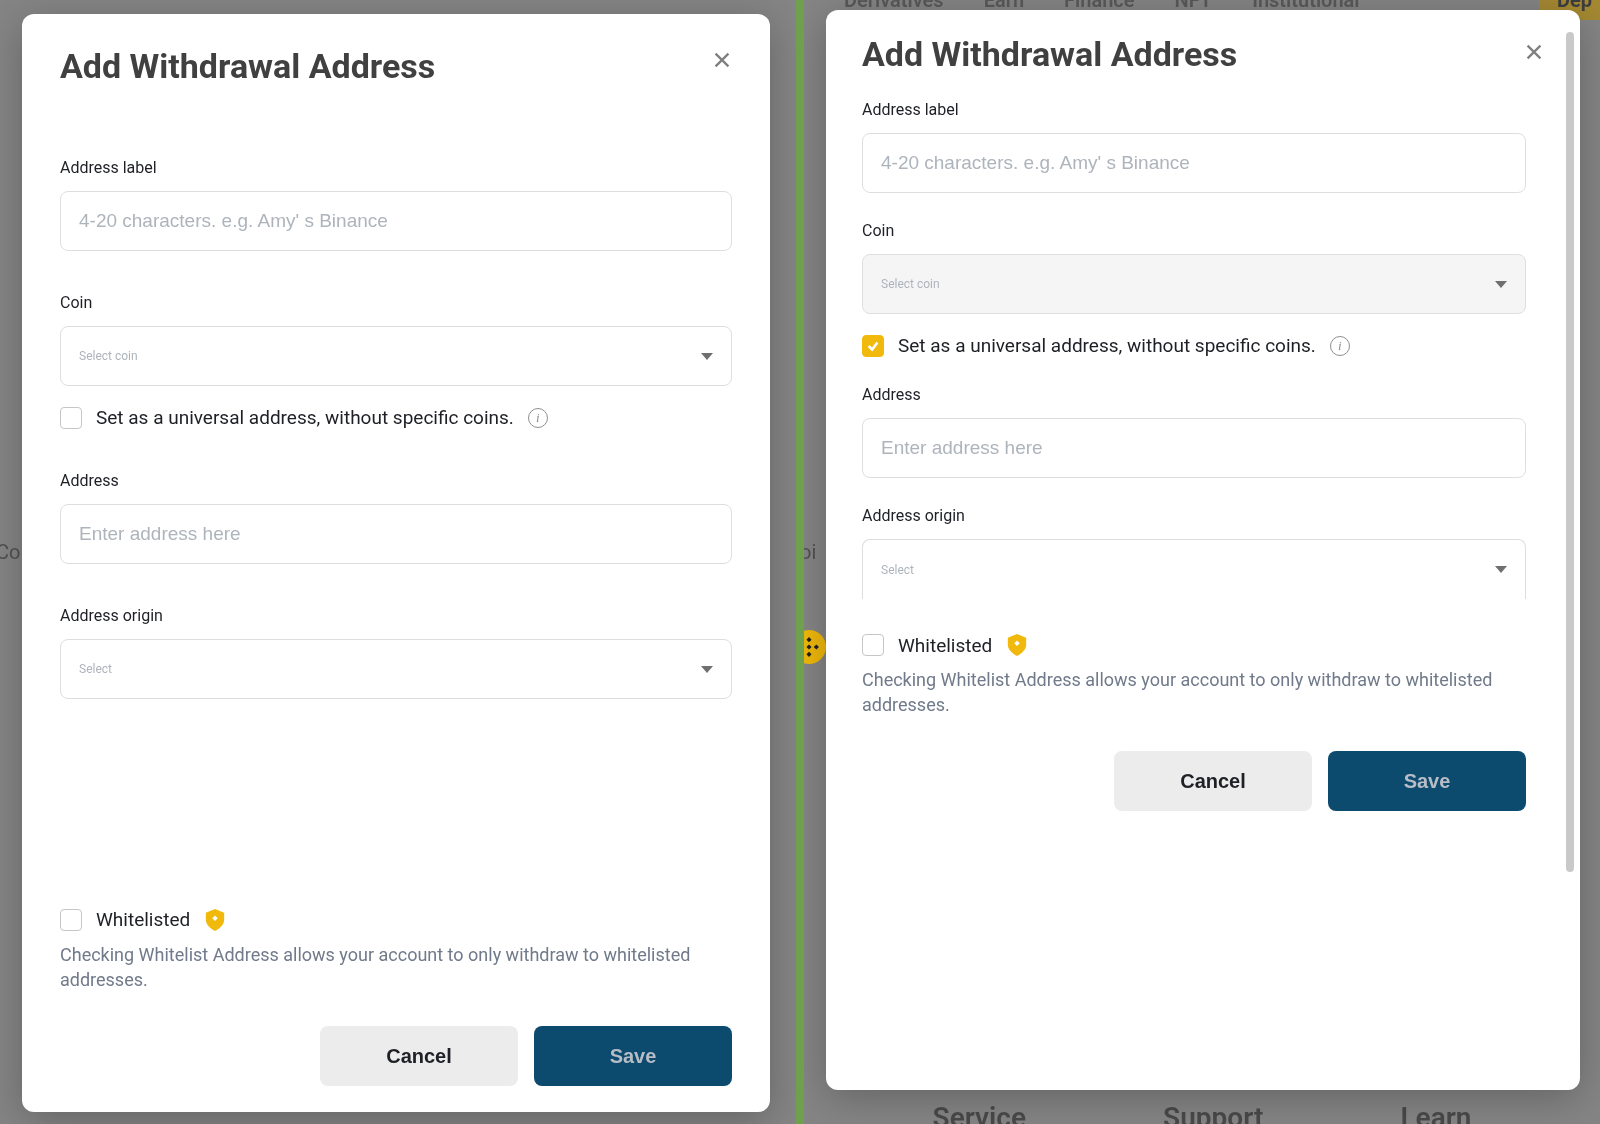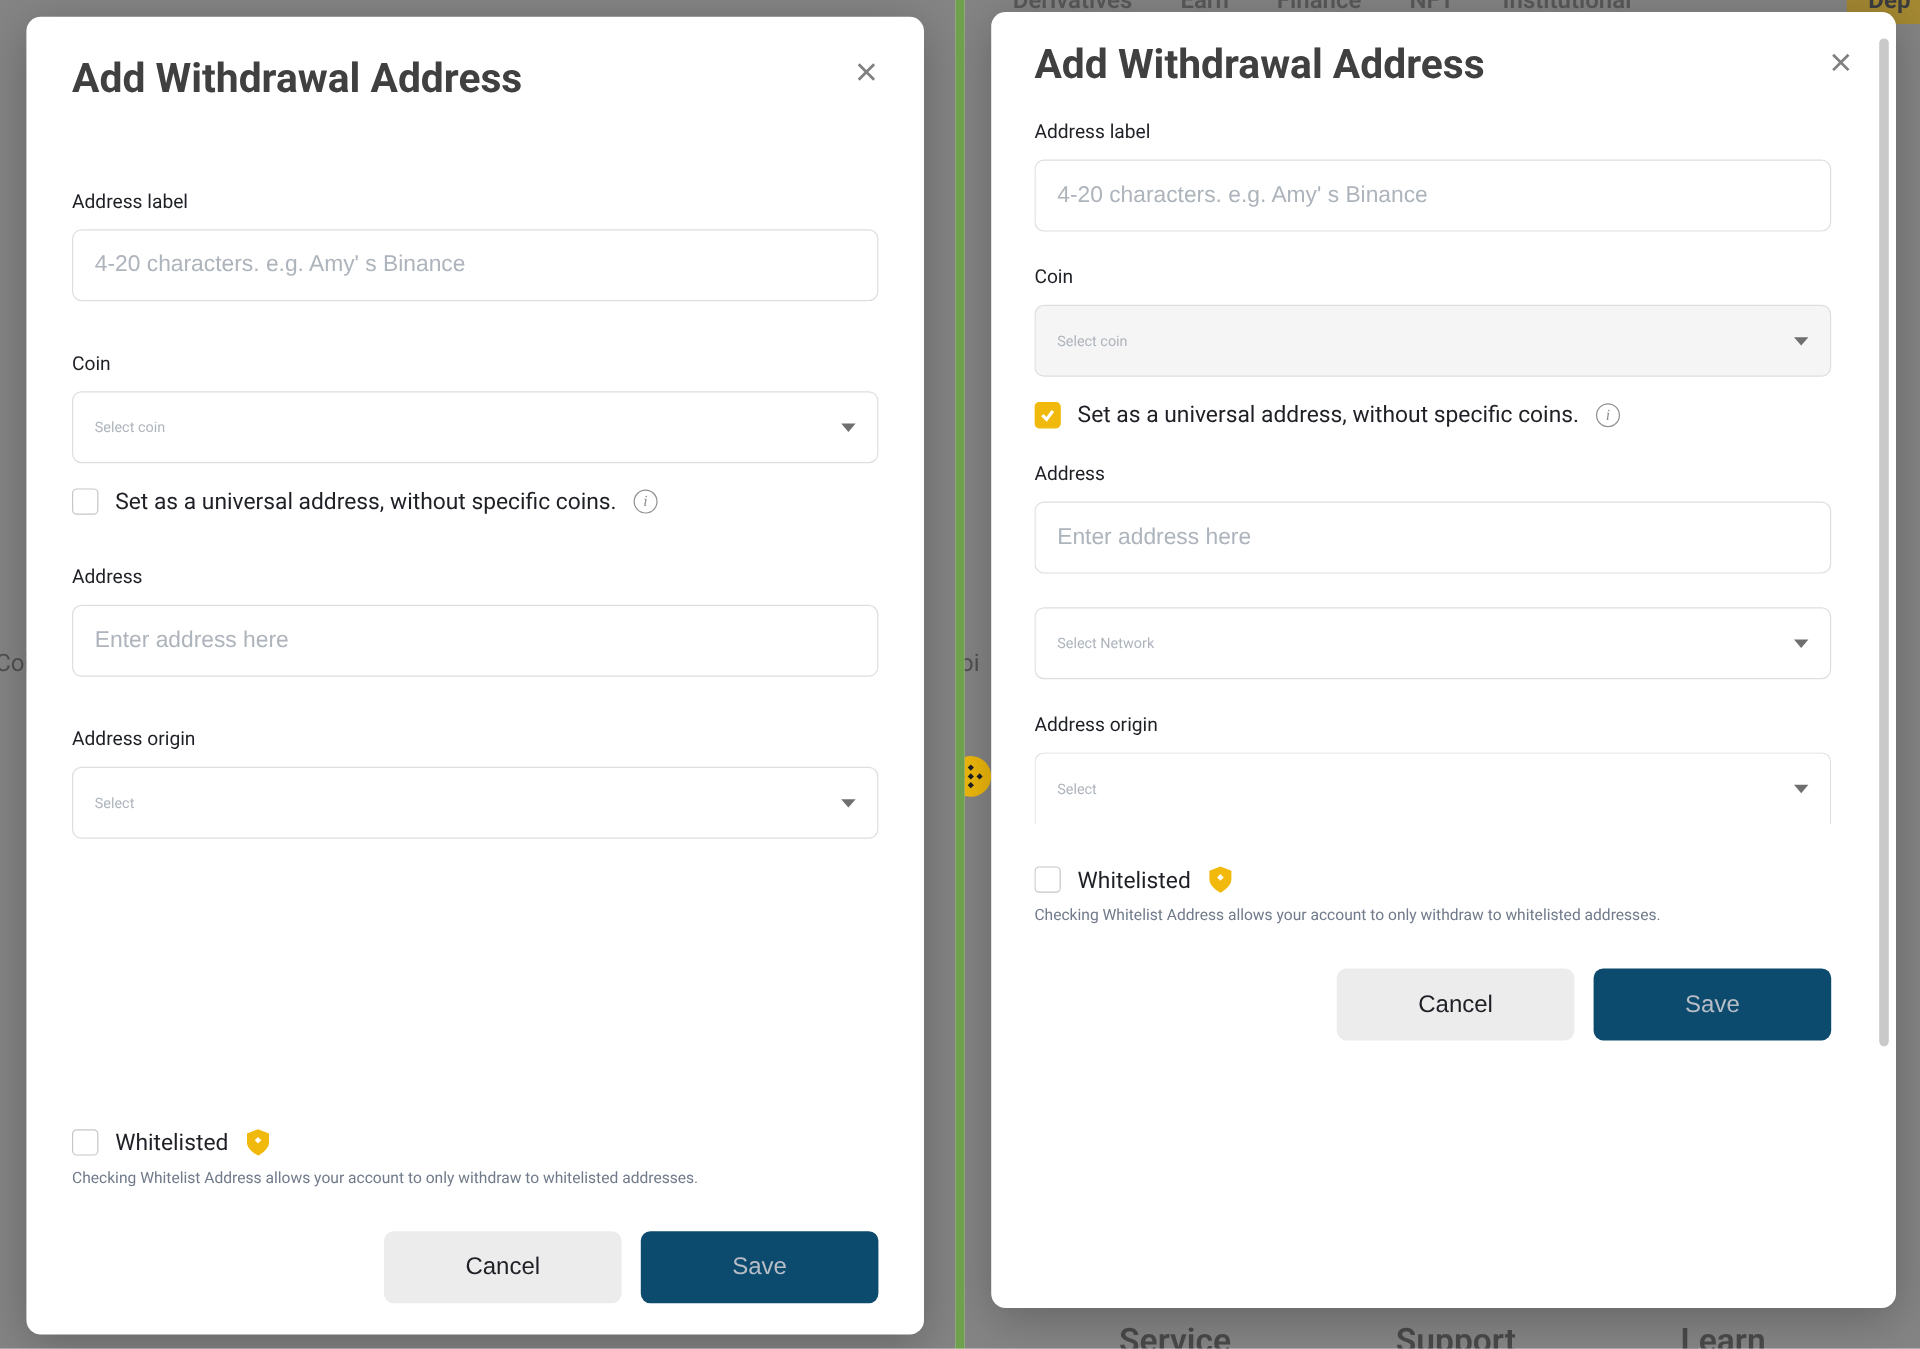--- a/index.html
+++ b/index.html
@@ -204,39 +204,39 @@
     font-style:italic;
     font-family:Georgia,serif;
     cursor:pointer;
   }
   .whitelist-badge {
     width:22px;height:24px;
     position:relative;
   }
   .whitelist-badge svg{width:100%;height:100%;}
   .helper-text {
-    font-size:13px;
+    font-size:18px;
     color:#707a8a;
     margin-top:10px;
     line-height:1.4;
     max-width: 640px;
   }
   .footer {
     display:flex;
     justify-content:flex-end;
     gap:16px;
     margin-top:34px;
   }
   .btn {
     width:198px;
     height:60px;
     border:none;
     border-radius:8px;
     font-size:20px;
-    font-weight:400;
+    font-weight:700;
     cursor:pointer;
   }
   .btn-cancel { background:#ececec; color:#1e2026; }
   .btn-save { background:#0c4a6e; color:#b7bdc6; cursor:not-allowed; }
   .spacer-flex { flex:1; }
 </style>
 </head>
 <body>
 
 <div class="split">
@@ -373,24 +373,20 @@
           <span class="info-icon">i</span>
         </div>
       </div>
 
       <div class="field-group">
         <div class="field-label">Address</div>
         <input class="text-input" type="text" placeholder="Enter address here" style="">
       </div>
 
       <div class="field-group">
-        <div class="select-input">
-          <span class="placeholder">Select Network</span>
-          <span class="caret"></span>
-        </div>
       </div>
 
       <div class="field-group">
         <div class="field-label">Address origin</div>
         <div class="select-input" style="border-bottom:none;border-radius:8px 8px 0 0;">
           <span class="placeholder">Select</span>
           <span class="caret"></span>
         </div>
       </div>
 

